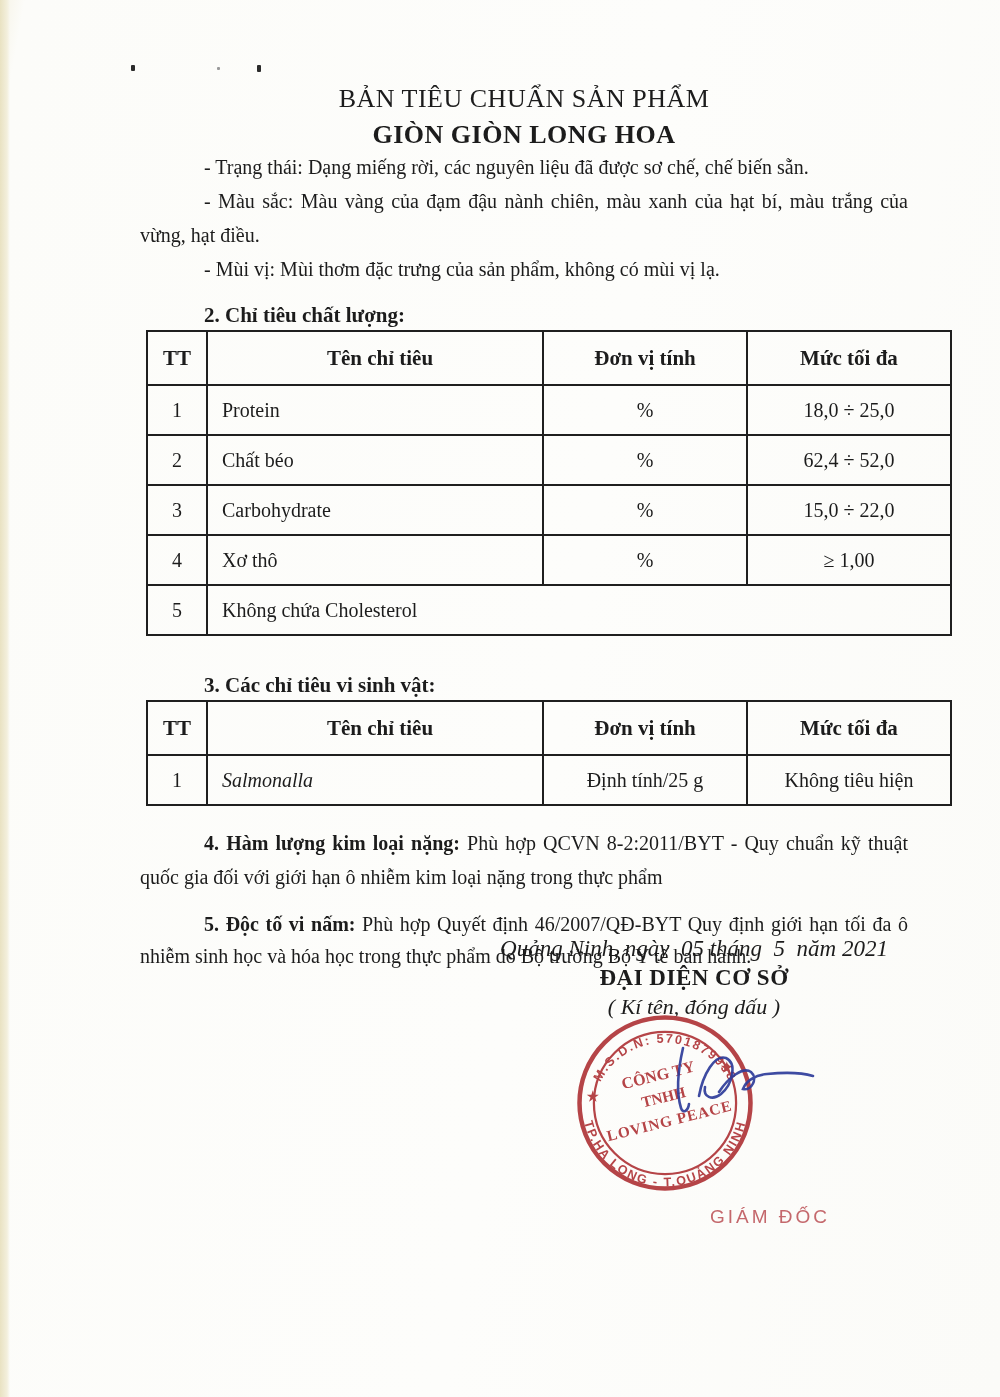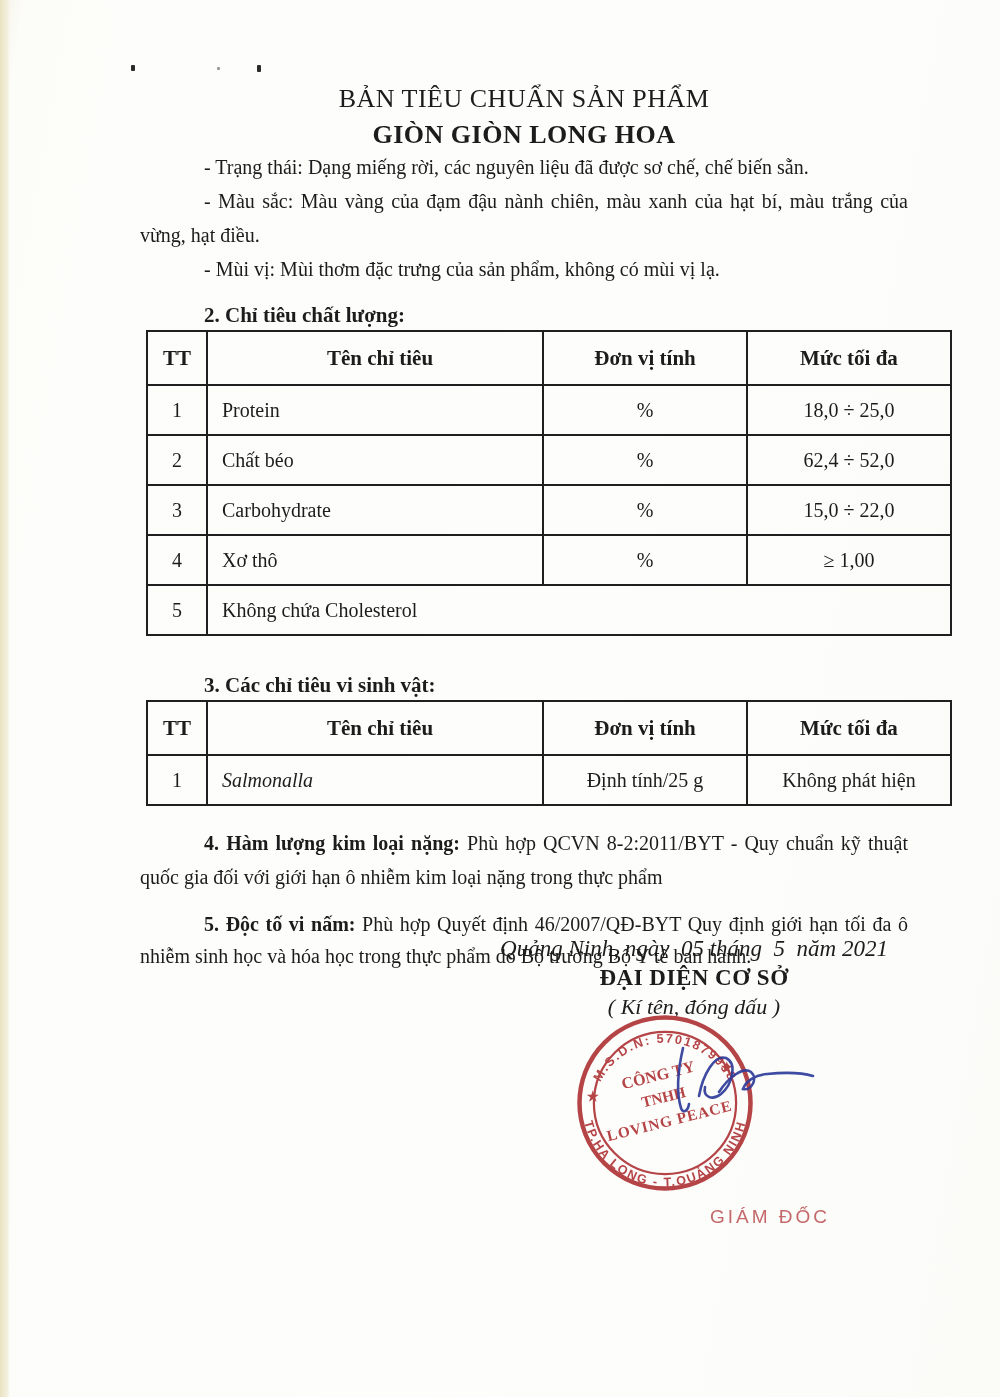--- a/index.html
+++ b/index.html
@@ -126,21 +126,21 @@
           <tr>
         <th class="col-tt">TT</th>
         <th class="col-name" style="text-align:center;">Tên chỉ tiêu</th>
         <th class="col-unit">Đơn vị tính</th>
         <th class="col-max">Mức tối đa</th>
       </tr>
       <tr>
         <td class="col-tt">1</td>
         <td class="col-name it">Salmonalla</td>
         <td class="col-unit">Định tính/25 g</td>
-        <td class="col-max">Không phát hiện</td>
+        <td class="col-max">Không tiêu hiện</td>
       </tr>
     </tbody>
       </table>
 
     <p class="body-p p4"><span class="lead">4. Hàm lượng kim loại nặng:</span><span> Phù hợp QCVN 8-2:2011/BYT - Quy chuẩn kỹ thuật quốc gia đối với giới hạn ô nhiễm kim loại nặng trong thực phẩm</span></p>
 
     <p class="body-p p5"><span class="lead">5. Độc tố vi nấm:</span><span> Phù hợp Quyết định 46/2007/QĐ-BYT Quy định giới hạn tối đa ô nhiễm sinh học và hóa học trong thực phẩm do Bộ trưởng Bộ Y tế ban hành.</span></p>
   </div>
 
   <div class="sigblock">

